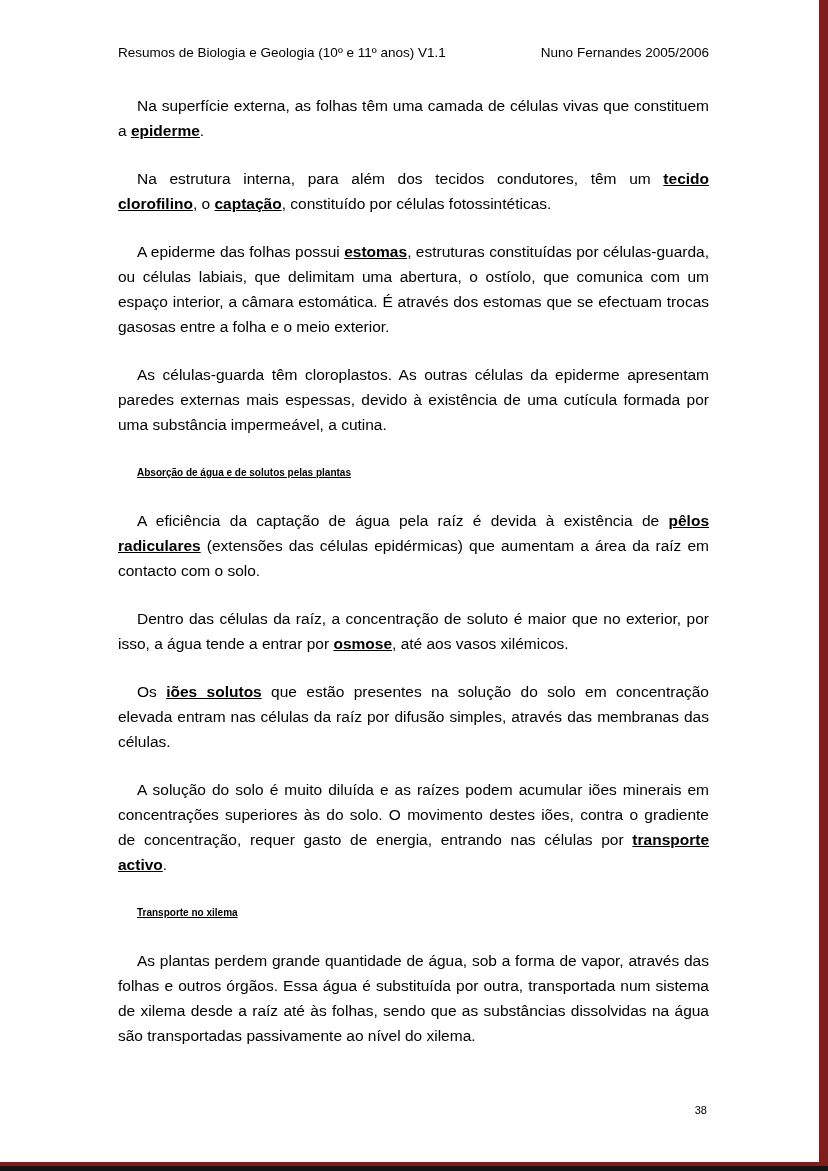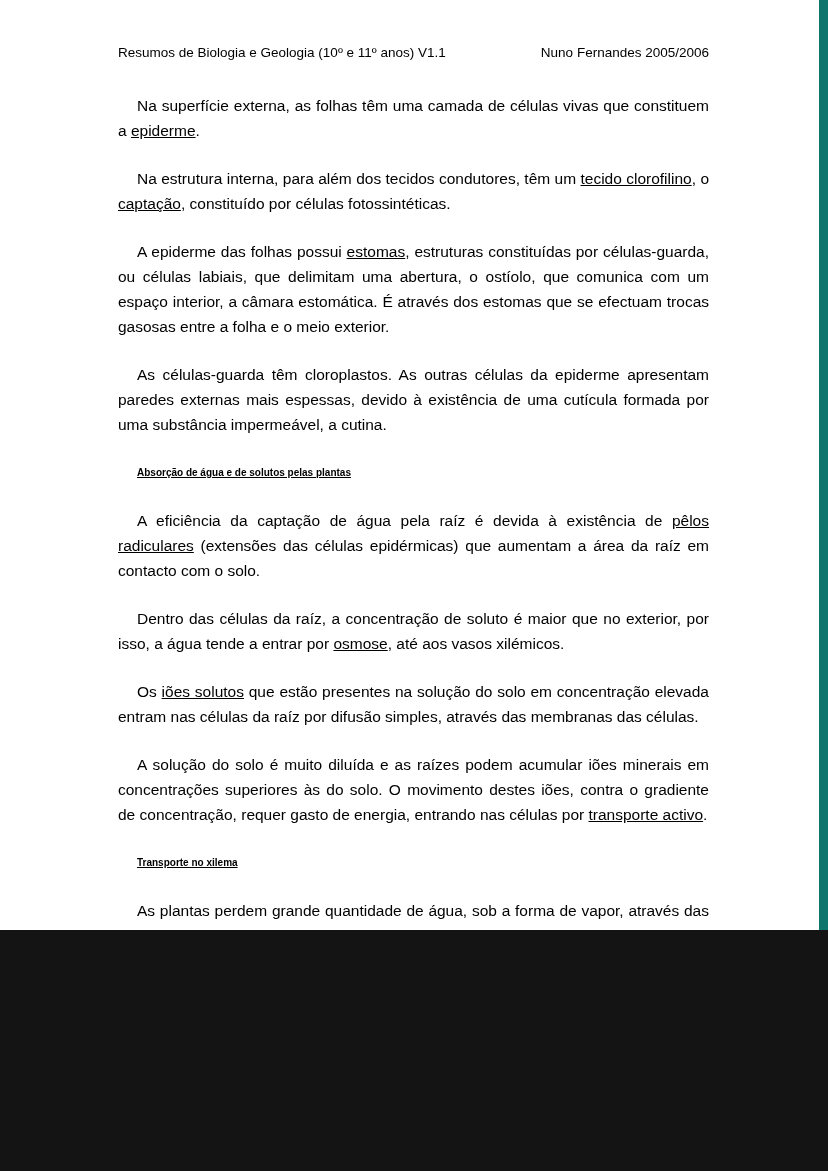--- a/index.html
+++ b/index.html
@@ -3,22 +3,22 @@
 <meta charset="utf-8">
 <style>
   html, body {
     margin: 0;
     padding: 0;
     background: #141414;
   }
   .viewport {
     position: relative;
     width: 828px;
-    height: 930px;
-    background: #0f766e;
+    height: 1166px;
+    background: #7f1d1d;
     overflow: hidden;
   }
   .page {
     position: absolute;
     top: 0;
     left: 0;
     width: 819px;
     height: 1162px;
     background: #ffffff;
     font-family: "Liberation Sans", "DejaVu Sans", sans-serif;
@@ -48,20 +48,21 @@
     font-size: 10px;
     line-height: 25px;
     font-weight: bold;
     text-indent: 19px;
   }
   .doc-content h2.heading .u {
     text-decoration: underline;
   }
   .u {
     text-decoration: underline;
+    font-weight: bold;
   }
   .page-number {
     position: absolute;
     right: 112px;
     bottom: 44px;
     font-size: 11px;
     line-height: 16px;
   }
 </style>
 </head>

